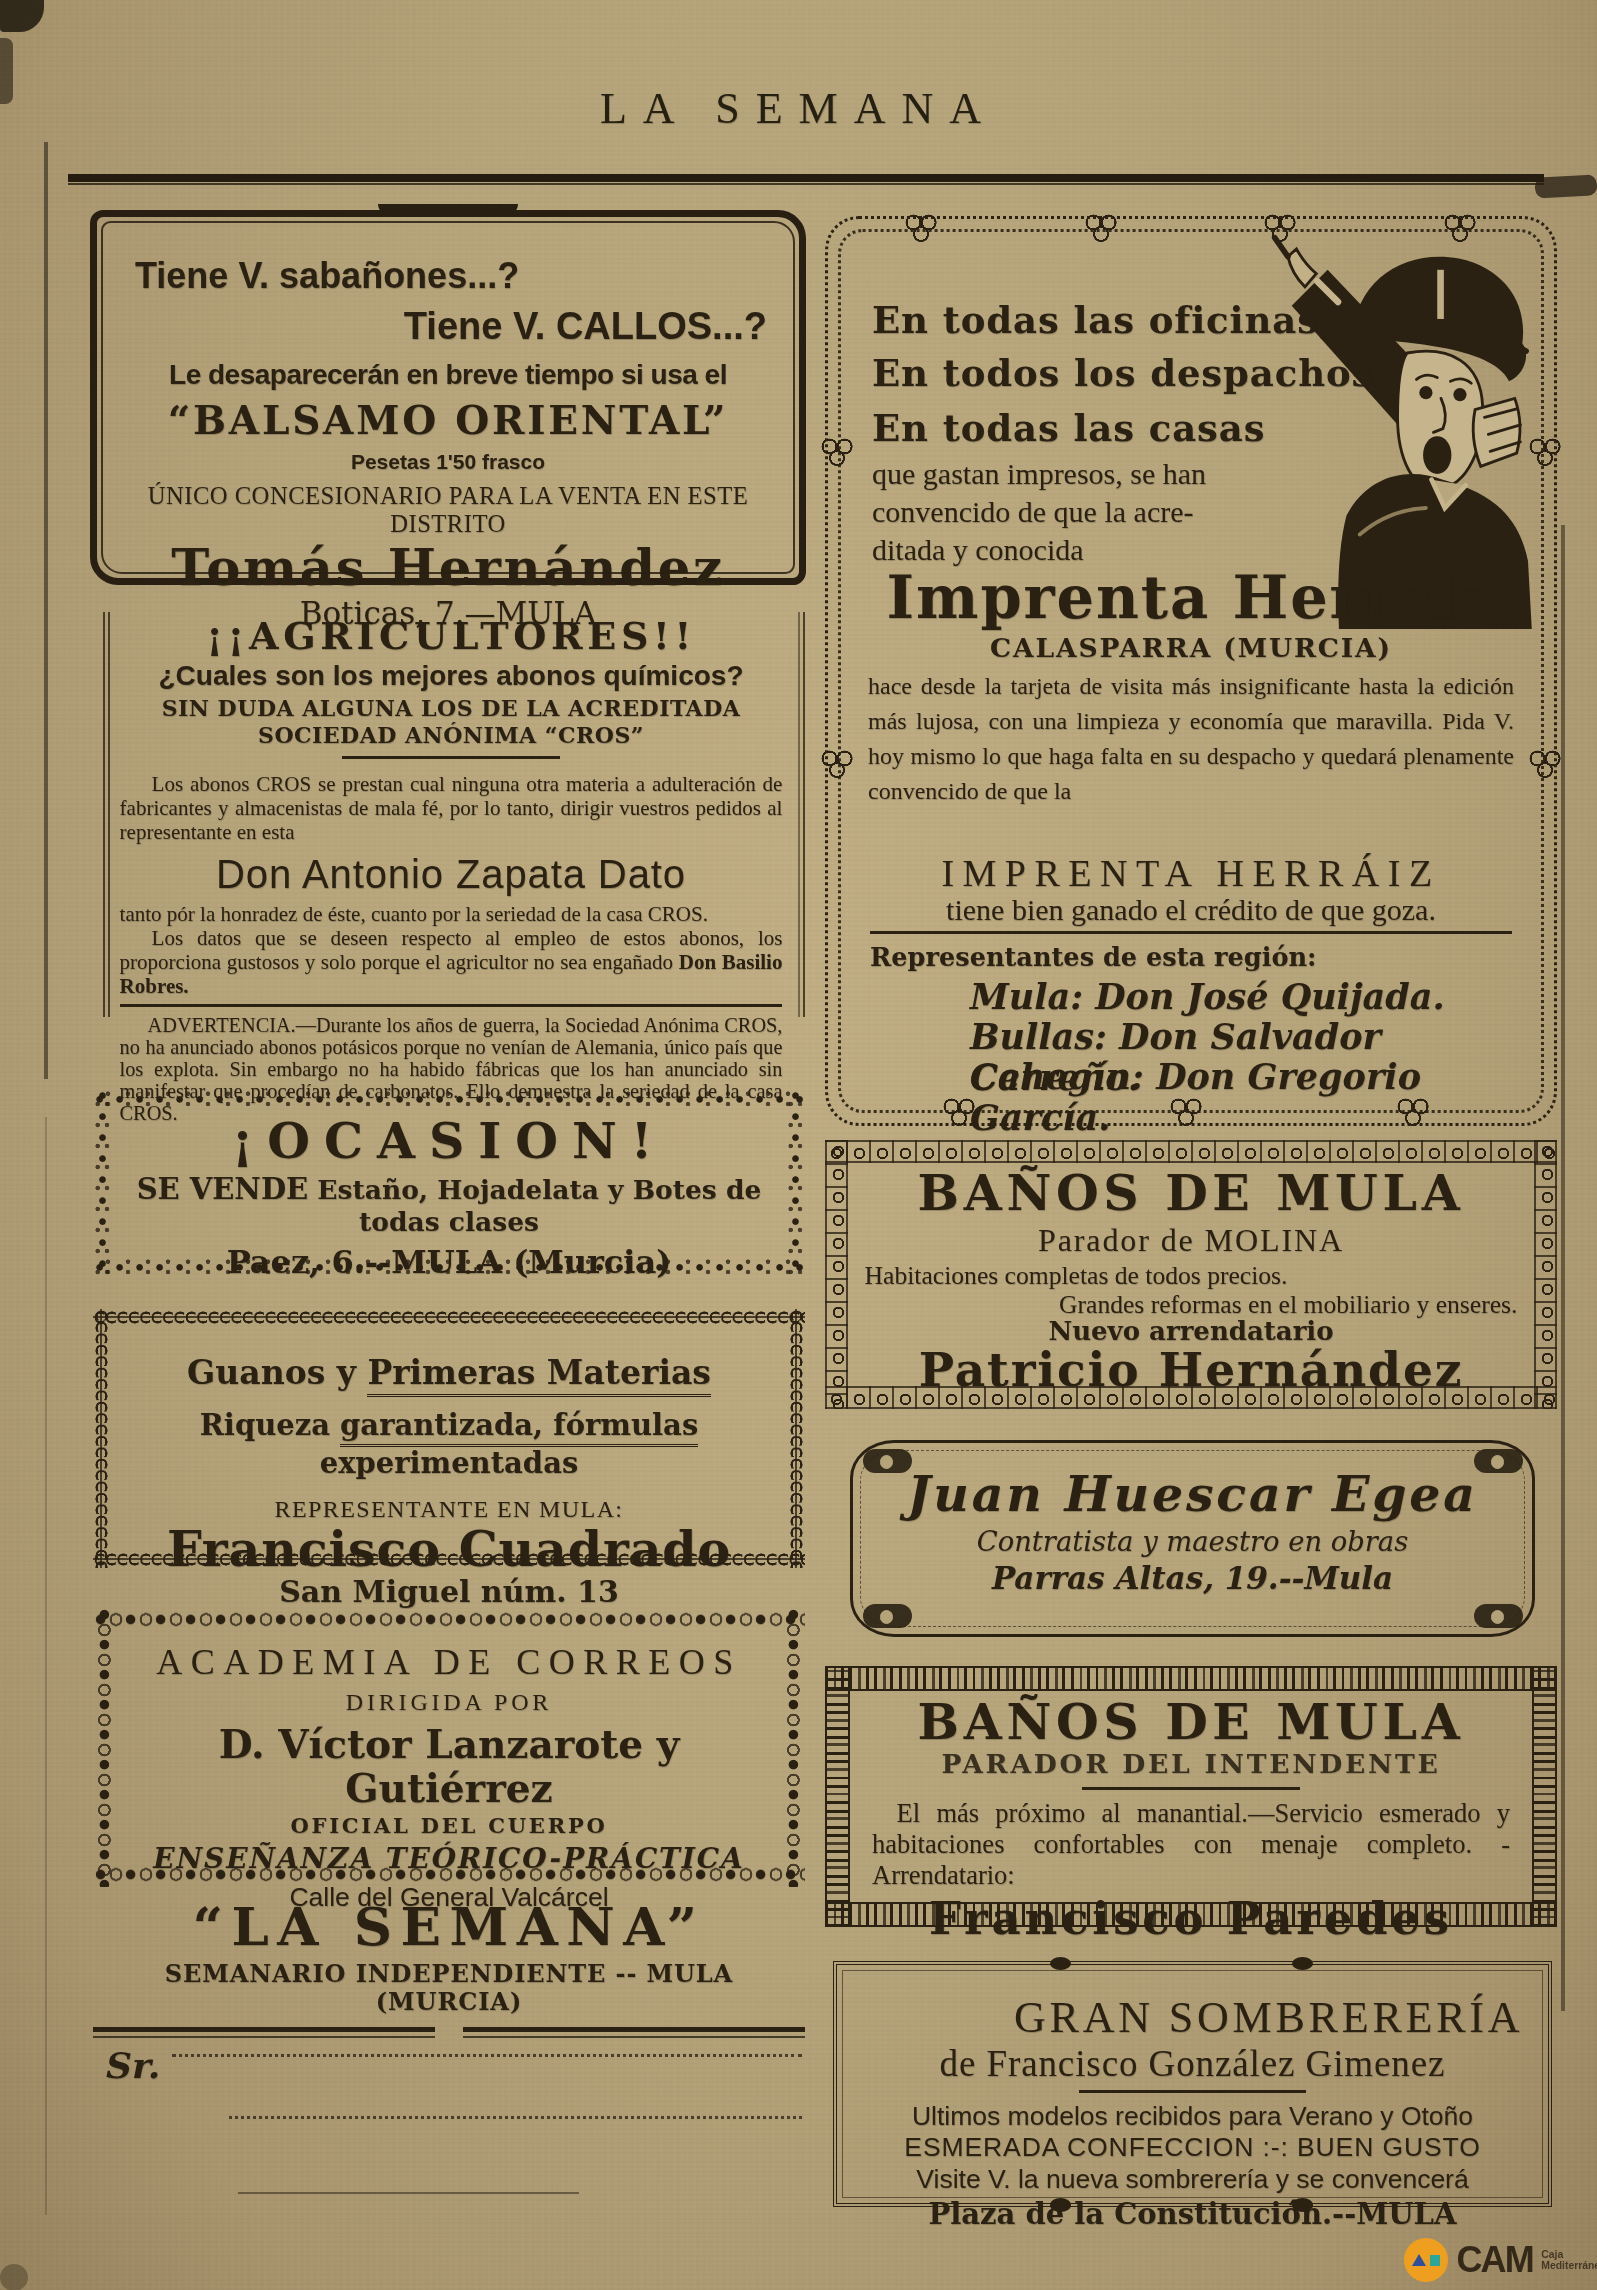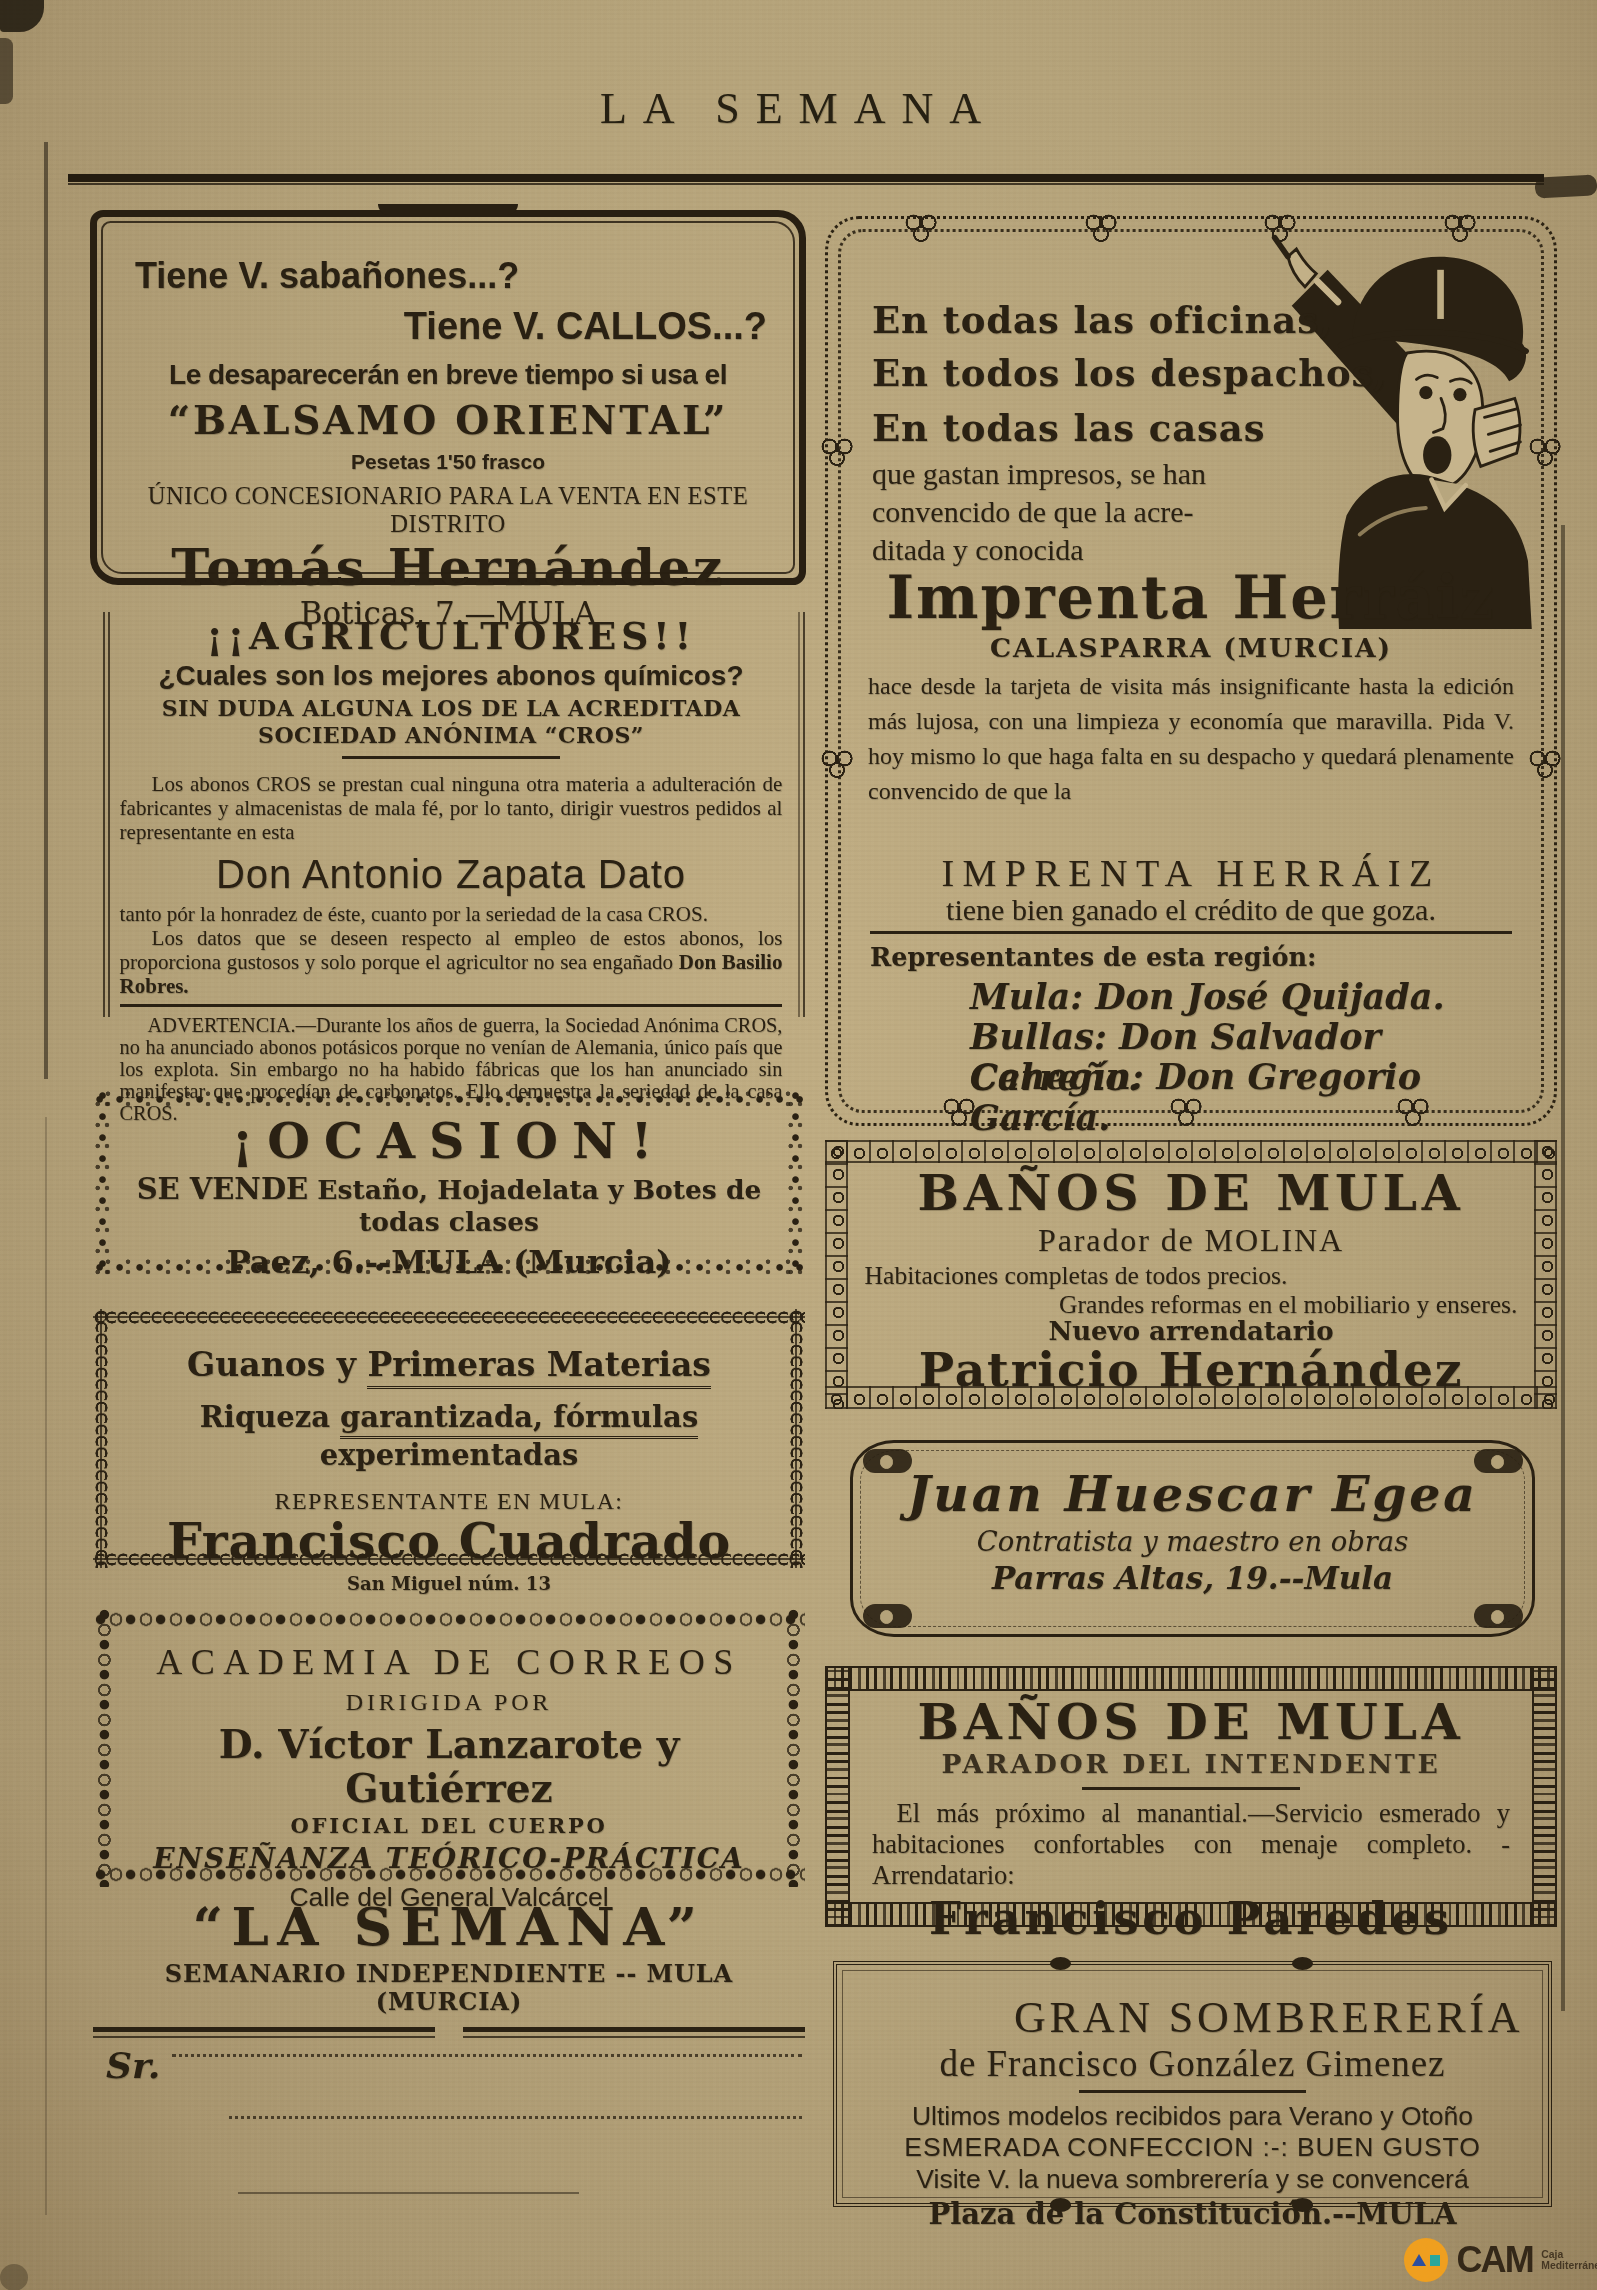--- a/index.html
+++ b/index.html
@@ -218,25 +218,25 @@
     <div class="ser b c" style="margin-top:1.9px;font-size:49px;letter-spacing:14px;line-height:55px;">¡OCASION!</div>
     <div class="ser c" style="margin-top:3.8px;font-size:26.5px;line-height:32px;"><span class="b" style="font-size:29px;">SE VENDE</span><span class="b"> Estaño, Hojadelata y Botes de todas clases</span></div>
     <div class="ser b c" style="margin-top:5.7px;font-size:32px;line-height:36px;">Paez, 6.--MULA (Murcia)</div>
   </div>
 
   <div class="abs ad-guanos">
     <div class="orn orn-chain-h" style="top:0;"></div>
     <div class="orn orn-chain-h" style="bottom:0;"></div>
     <div class="orn orn-chain-v" style="left:0;"></div>
     <div class="orn orn-chain-v" style="right:0;"></div>
-    <div class="ser b c" style="margin-top:13px;font-size:33px;line-height:40px;"><span>Guanos y </span><span class="underl">Primeras Materias</span></div>
+    <div class="ser b c" style="margin-top:21px;font-size:33px;line-height:40px;"><span>Guanos y </span><span class="underl">Primeras Materias</span></div>
     <div class="ser b c" style="margin-top:13.2px;font-size:29px;line-height:38px;"><span>Riqueza </span><span class="underl">garantizada, fórmulas</span><span> experimentadas</span></div>
     <div class="lser c" style="margin-top:13.2px;font-size:24px;line-height:28px;letter-spacing:1.4px;">REPRESENTANTE EN MULA:</div>
     <div class="ser b c" style="margin-top:0;font-size:49px;line-height:53px;letter-spacing:0.9px;">Francisco Cuadrado</div>
-    <div class="ser b c" style="font-size:18px;line-height:32px;">San Miguel núm. 13</div>
+    <div class="ser b c" style="font-size:30px;line-height:32px;">San Miguel núm. 13</div>
   </div>
 
   <div class="abs ad-academia">
     <div class="orn orn-flower-h" style="top:0;"></div>
     <div class="orn orn-flower-h" style="bottom:0;"></div>
     <div class="orn orn-flower-v" style="left:0;"></div>
     <div class="orn orn-flower-v" style="right:0;"></div>
     <div class="lser c" style="margin-top:5.7px;font-size:36px;line-height:42px;letter-spacing:8.5px;">ACADEMIA DE CORREOS</div>
     <div class="lser c" style="margin-top:5.7px;font-size:24px;line-height:28px;letter-spacing:3.8px;">DIRIGIDA POR</div>
     <div class="ser b c" style="margin-top:5.7px;font-size:39px;line-height:44px;">D. Víctor Lanzarote y Gutiérrez</div>

